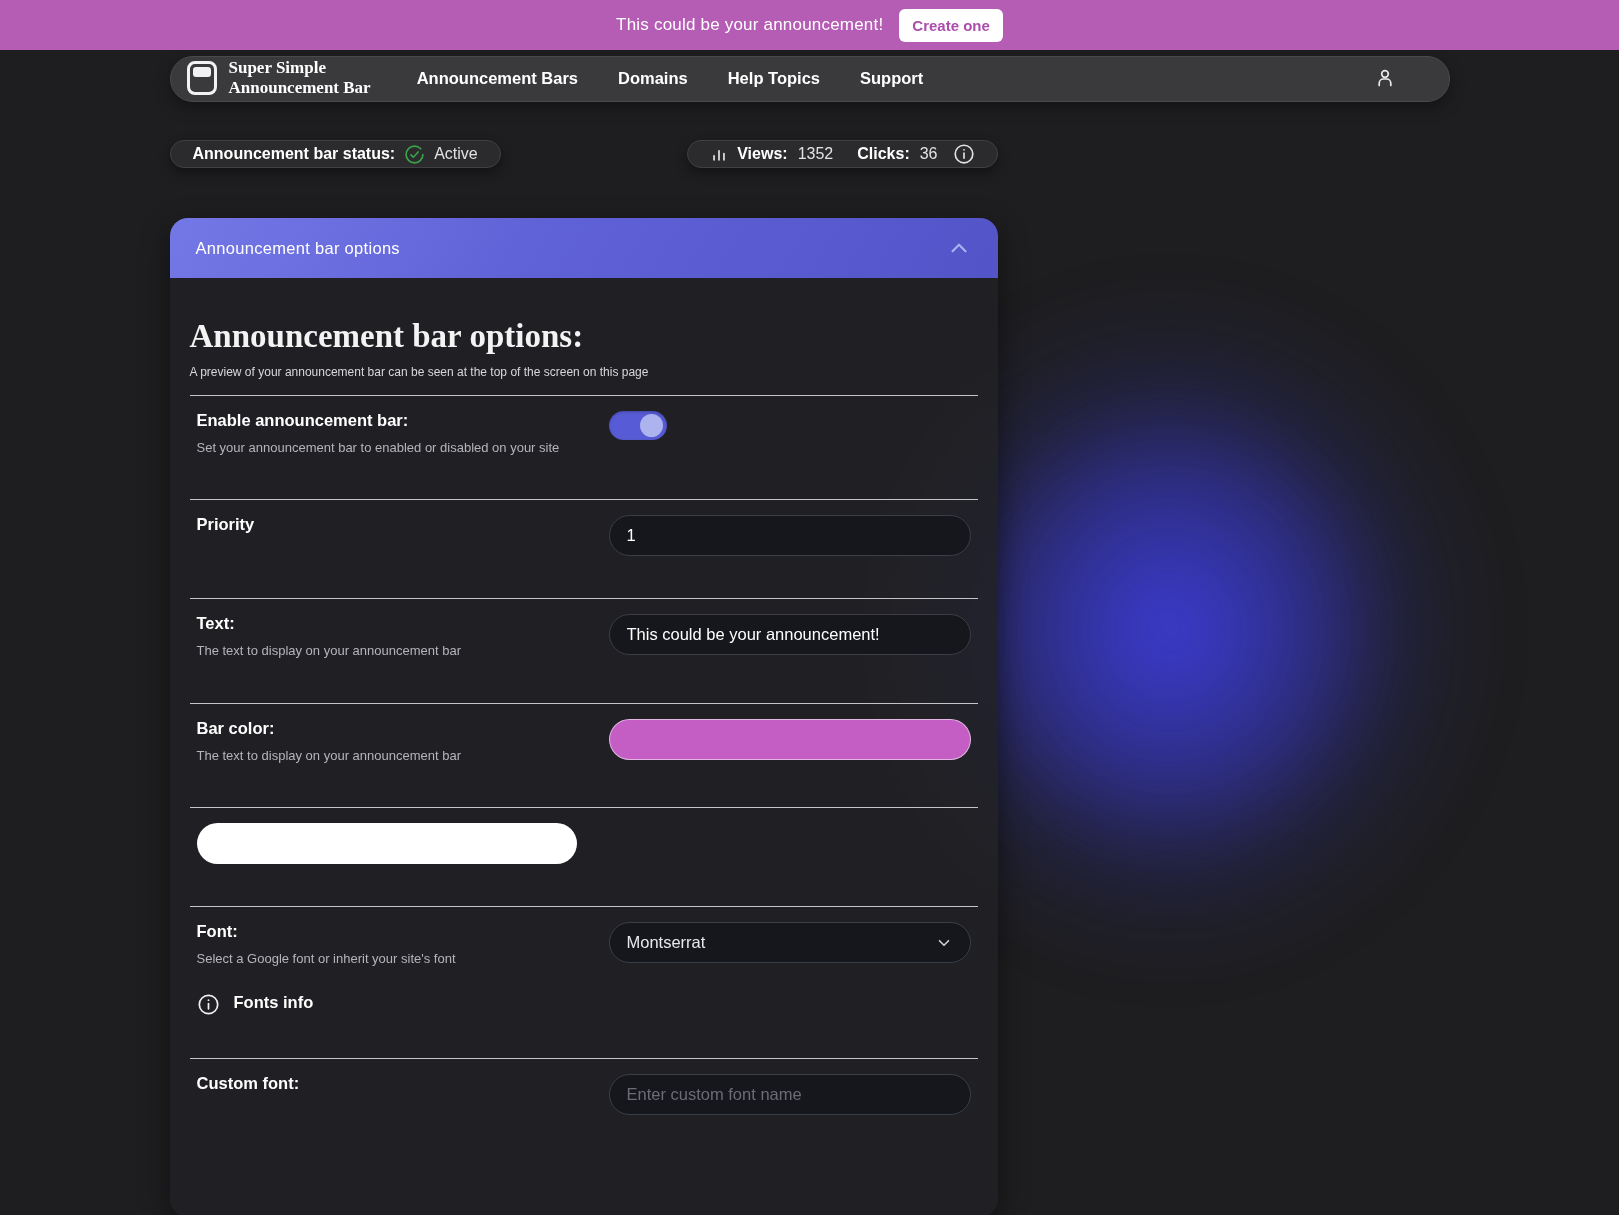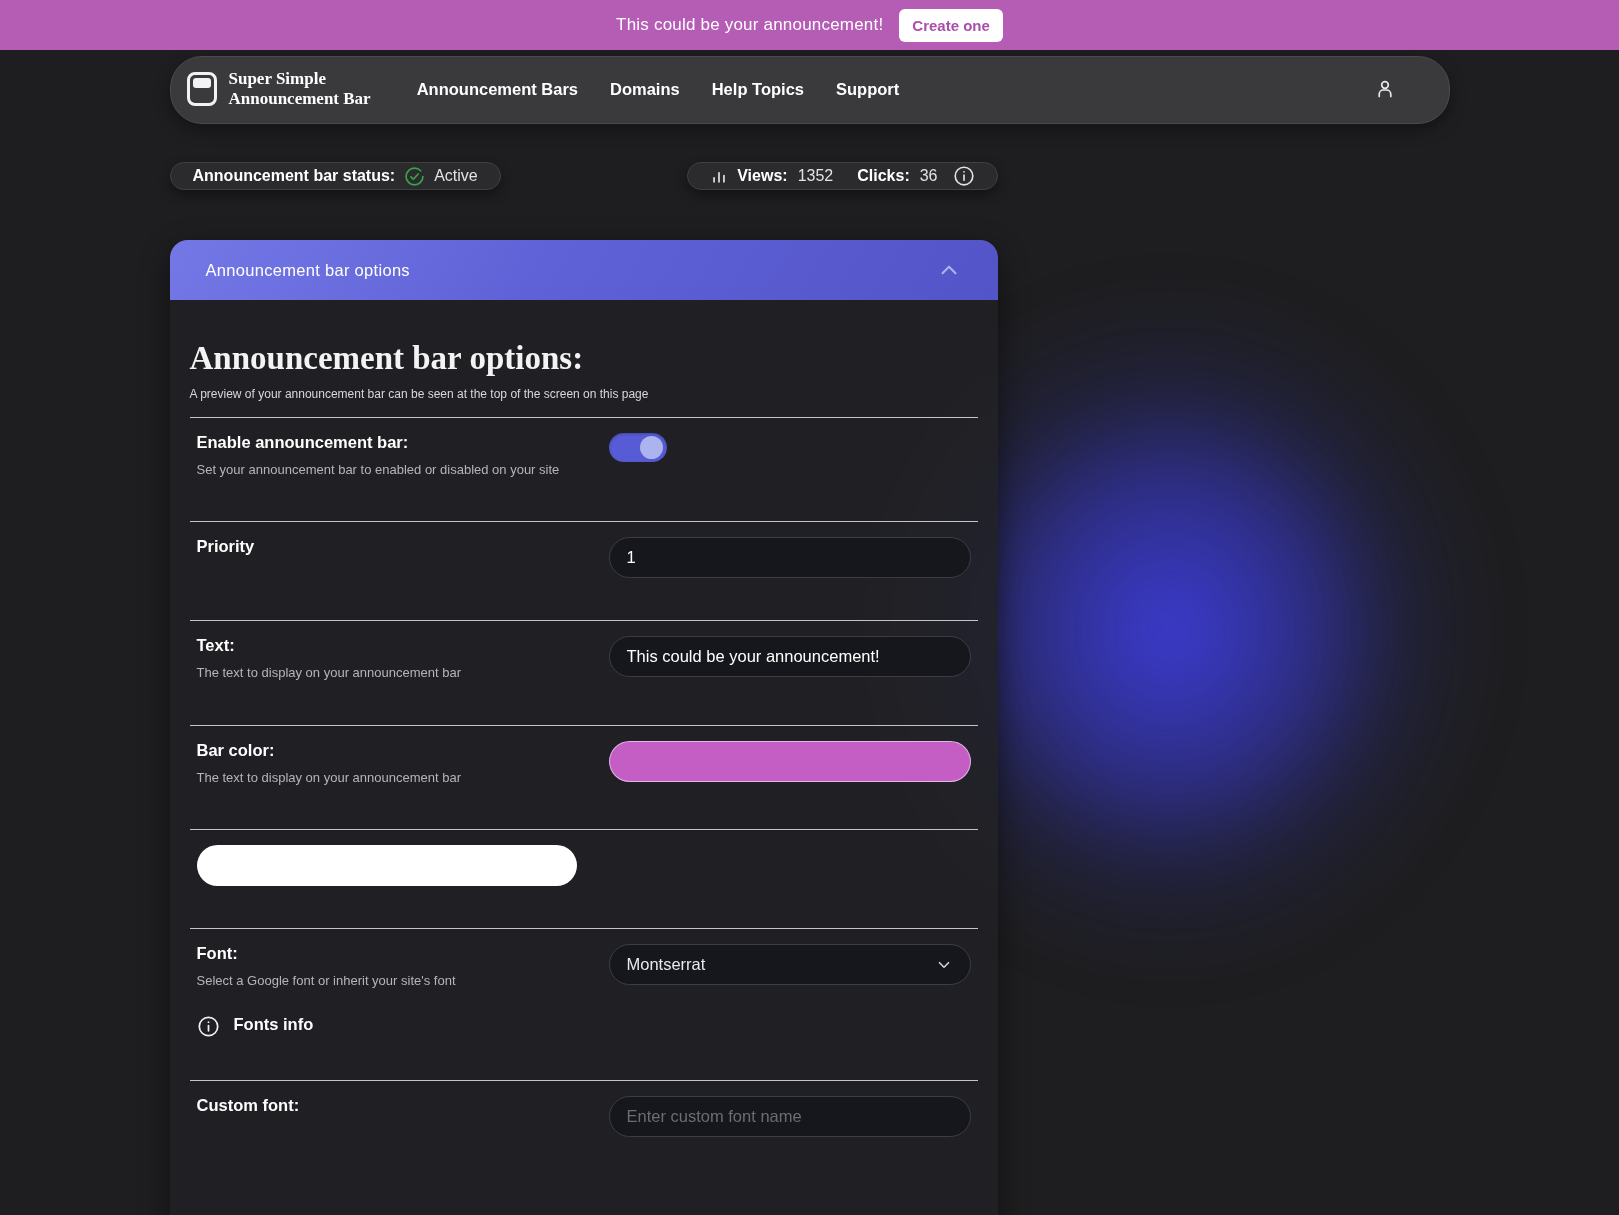--- a/index.html
+++ b/index.html
@@ -26,36 +26,36 @@
   }
   .topbar .ann-text { font-size:17px; font-weight:500; color:#fff; letter-spacing:0.2px; }
   .topbar .cta {
     background:#fff; color:#ab4dab; border:none; cursor:pointer;
     font-family:inherit; font-weight:700; font-size:15px;
     padding:8px 13px; border-radius:6px;
   }
   .container { position:relative; z-index:2; width:1280px; margin:0 auto; }
   
   .nav {
-    margin-top:6px; height:68px; background:#3a3a3c;
+    margin-top:6px; height:46px; background:#3a3a3c;
     border:1px solid #4a4a4c; border-radius:32px;
     display:flex; align-items:center; padding:0 30px 2px 16px;
     box-shadow:0 6px 16px rgba(0,0,0,0.35);
   }
   .logo { display:flex; align-items:center; gap:12px; cursor:pointer; }
   .logo-icon {
     width:30px; height:34px; border:3px solid #f2f2f2; border-radius:8px;
     display:block; padding:3px;
   }
   .logo-icon .logo-bar { display:block; height:10px; background:#f2f2f2; border-radius:3px; }
   .logo-text {
     font-family:"Liberation Serif", serif; font-weight:700;
     font-size:17px; line-height:1.15; color:#fff;
   }
-  .nav-items { display:flex; gap:32px; margin-left:46px; }
+  .nav-items { display:flex; gap:40px; margin-left:46px; }
   .nav-item {
     font-size:16.5px; font-weight:700; color:#fff; cursor:pointer; white-space:nowrap;
   }
   .nav-user { margin-left:auto; margin-right:22px; cursor:pointer; display:flex; }
   
   .content { width:828px; }
   .pills-row { margin-top:38px; display:flex; justify-content:space-between; align-items:center; }
   .pill {
     height:28px; background:#2b2b2d; border:1px solid #404043; border-radius:22px;
     display:inline-flex; align-items:center; gap:9px; padding:0 22px;
@@ -66,21 +66,21 @@
   .stats-pill .group { display:flex; align-items:center; gap:10px; }
   .stats-pill .sep { width:6px; }
   
   .card {
     margin-top:50px; border-radius:18px; overflow:hidden;
     box-shadow:0 10px 30px rgba(0,0,0,0.45);
   }
   .card-header {
     height:60px; background:linear-gradient(120deg, #7478e6 0%, #5f62d6 45%, #5254c8 100%);
     display:flex; align-items:center; justify-content:space-between;
-    padding:0 36px; cursor:pointer;
+    padding:0 26px; cursor:pointer;
   }
   .card-header .hl { font-size:16.5px; font-weight:500; letter-spacing:0.3px; color:#fff; }
   .card-body {
     background:rgba(33,33,37,0.84);
     -webkit-backdrop-filter:blur(10px); backdrop-filter:blur(10px);
     padding:34px 20px 60px;
   }
   .card-title {
     font-family:"Liberation Serif", serif; font-weight:700;
     font-size:33px; color:#f3f3f3; margin:6px 0 10px; padding:0 0 0 0;

